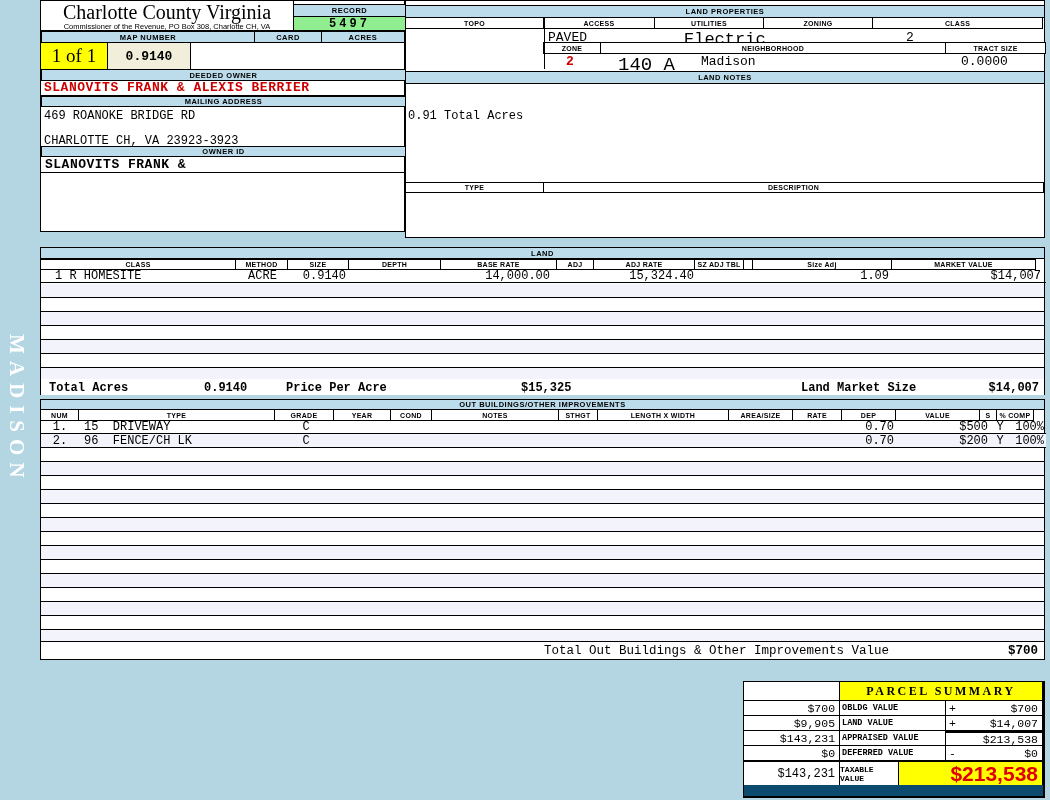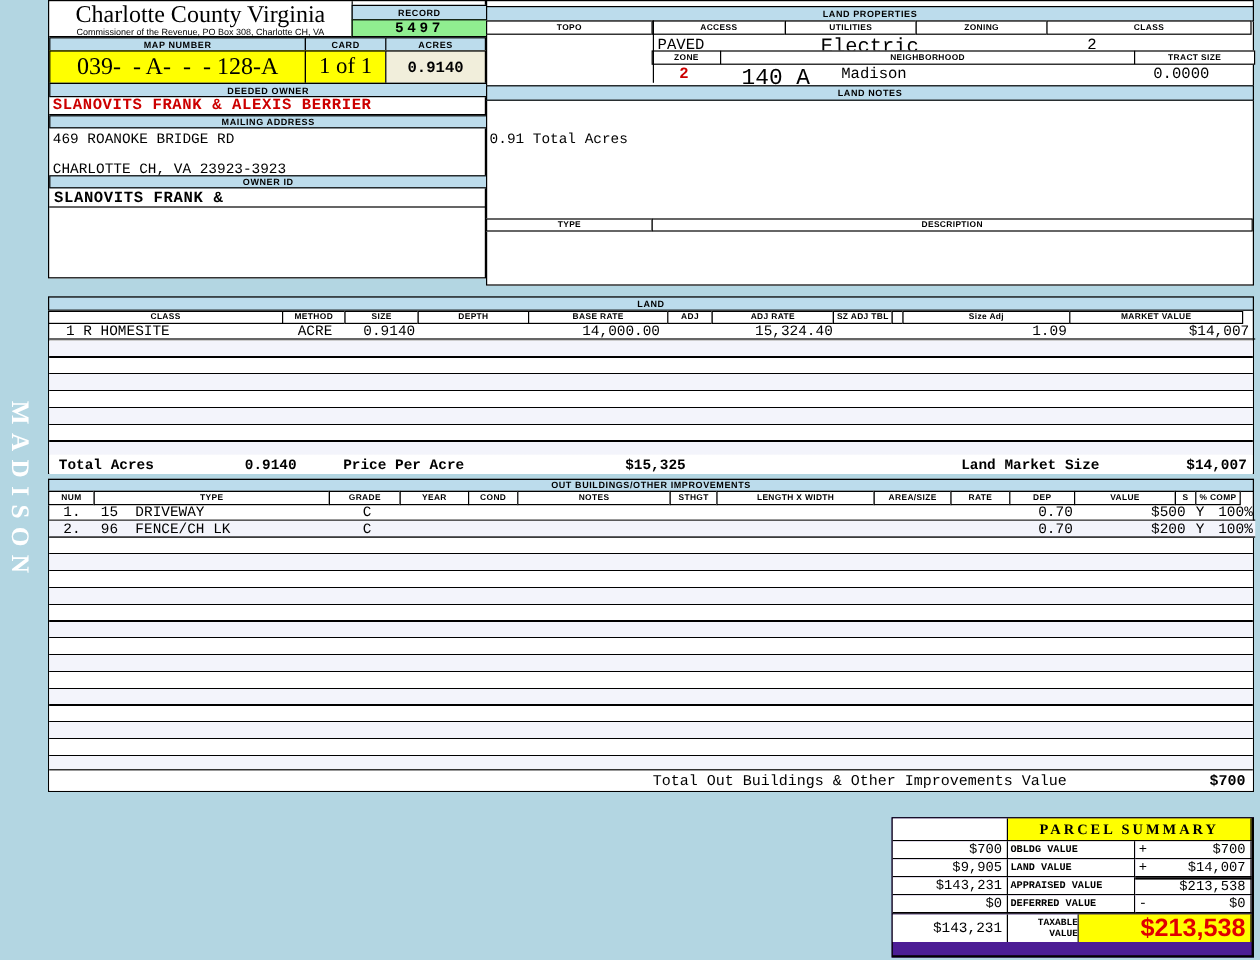--- a/index.html
+++ b/index.html
@@ -44,21 +44,20 @@
 
   <div class="band" style="left:252px;top:3px;width:113px;height:13px">RECORD</div>
   <div class="abs ctr" style="left:252px;top:15px;width:113px;height:15px;background:#90ee90;border:1px solid #000;display:flex;align-items:center;font:bold 12px 'Liberation Mono',monospace;letter-spacing:3px">5497</div>
 
   <div class="hrow" style="left:0;top:30px;width:411px;height:12px">
     <div class="band" style="position:static;width:214px;height:12px">MAP NUMBER</div>
     <div class="band" style="position:static;width:68px;height:12px;margin-left:-1px">CARD</div>
     <div class="band" style="position:static;width:84px;height:12px;margin-left:-1px">ACRES</div>
   </div>
   <div class="hrow" style="left:0;top:41px;width:365px;height:28px">
-    <div class="abs ctr" style="position:static;width:214px;height:28px;background:#ffff00;border:1px solid #000;display:flex;align-items:center;font:20px 'Liberation Serif',serif;white-space:pre">039-  - A-  -  - 128-A</div>
     <div class="abs ctr" style="position:static;width:68px;height:28px;margin-left:-1px;background:#ffff00;border:1px solid #000;display:flex;align-items:center;font:19px 'Liberation Serif',serif">1 of 1</div>
     <div class="abs ctr" style="position:static;width:84px;height:28px;margin-left:-1px;background:#f1eedb;border:1px solid #000;display:flex;align-items:center;font:bold 13px 'Liberation Mono',monospace">0.9140</div>
   </div>
 
   <div class="band" style="left:0;top:68px;width:365px;height:12px">DEEDED OWNER</div>
   <div class="abs" style="left:0;top:79px;width:365px;height:16px;border-bottom:1px solid #000;display:flex;align-items:center;padding-left:3px;font:bold 13px 'Liberation Mono',monospace;color:#c00;letter-spacing:.5px">SLANOVITS FRANK &amp; ALEXIS BERRIER</div>
 
   <div class="band" style="left:0;top:95px;width:365px;height:11px">MAILING ADDRESS</div>
   <div class="abs mono" style="left:3px;top:108px;font-size:12px">469 ROANOKE BRIDGE RD</div>
   <div class="abs mono" style="left:3px;top:133px;font-size:12px">CHARLOTTE CH, VA 23923-3923</div>
@@ -190,21 +189,21 @@
   </div>
 
   <div class="stripes2" style="left:0;top:48px;width:1003px;height:193px"></div>
 
   <div class="abs" style="left:0;top:241px;width:1003px;height:18px;background:#fff;border-top:1px solid #000">
     <span class="abs mono" style="left:503px;top:2px;font-size:12.5px">Total Out Buildings &amp; Other Improvements Value</span>
     <span class="abs mono bold" style="right:6px;top:2px;font-size:12.5px">$700</span>
   </div>
 </div>
 
-<div class="abs" style="left:743px;top:681px;width:302px;height:117px;border:1px solid #000;border-width:1px 2px 2px 1px;background:#4c1d95">
+<div class="abs" style="left:743px;top:681px;width:302px;height:117px;border:1px solid #000;border-width:1px 2px 2px 1px;background:#0c4a6e">
 
   <div style="display:flex;height:19px">
     <div class="ps-cell" style="width:97px"></div>
     <div class="ps-cell ctr" style="width:205px;background:#ffff00;justify-content:center;font:bold 12px 'Liberation Serif',serif;letter-spacing:2.5px">PARCEL SUMMARY</div>
   </div>
 
 
   <div style="display:flex;height:15px">
     <div class="ps-cell rt mono" style="width:97px;padding-right:4px;font-size:11.5px">$700</div>
     <div class="ps-cell" style="width:107px;padding-left:2px;font:bold 8.5px 'Liberation Mono',monospace">OBLDG VALUE</div>
@@ -233,16 +232,16 @@
     <div class="ps-cell rt mono" style="width:97px;padding-right:4px;font-size:11.5px">$0</div>
     <div class="ps-cell" style="width:107px;padding-left:2px;font:bold 8.5px 'Liberation Mono',monospace">DEFERRED VALUE</div>
     <div class="ps-cell mono" style="width:98px;font-size:11.5px">
       <span style="padding-left:3px">-</span>
       <span style="margin-left:auto;padding-right:4px">$0</span>
     </div>
   </div>
 
   <div style="display:flex;height:23px;border-top:1px solid #000">
     <div class="ps-cell rt mono" style="width:97px;padding-right:4px;font-size:12px;border-bottom:none">$143,231</div>
-    <div class="ps-cell ctr" style="width:60px;border-bottom:none;justify-content:center;text-align:right;font:bold 8px 'Liberation Mono',monospace;white-space:normal;line-height:9px">TAXABLE VALUE</div>
+    <div class="ps-cell ctr" style="width:60px;border-bottom:none;justify-content:center;text-align:left;font:bold 8px 'Liberation Mono',monospace;white-space:normal;line-height:9px">TAXABLE VALUE</div>
     <div class="ps-cell rt" style="width:145px;border-bottom:none;background:#ffff00;padding-right:4px;font:bold 21px 'Liberation Sans',sans-serif;color:#e00000">$213,538</div>
   </div>
 </div>
 
 </body></html>

